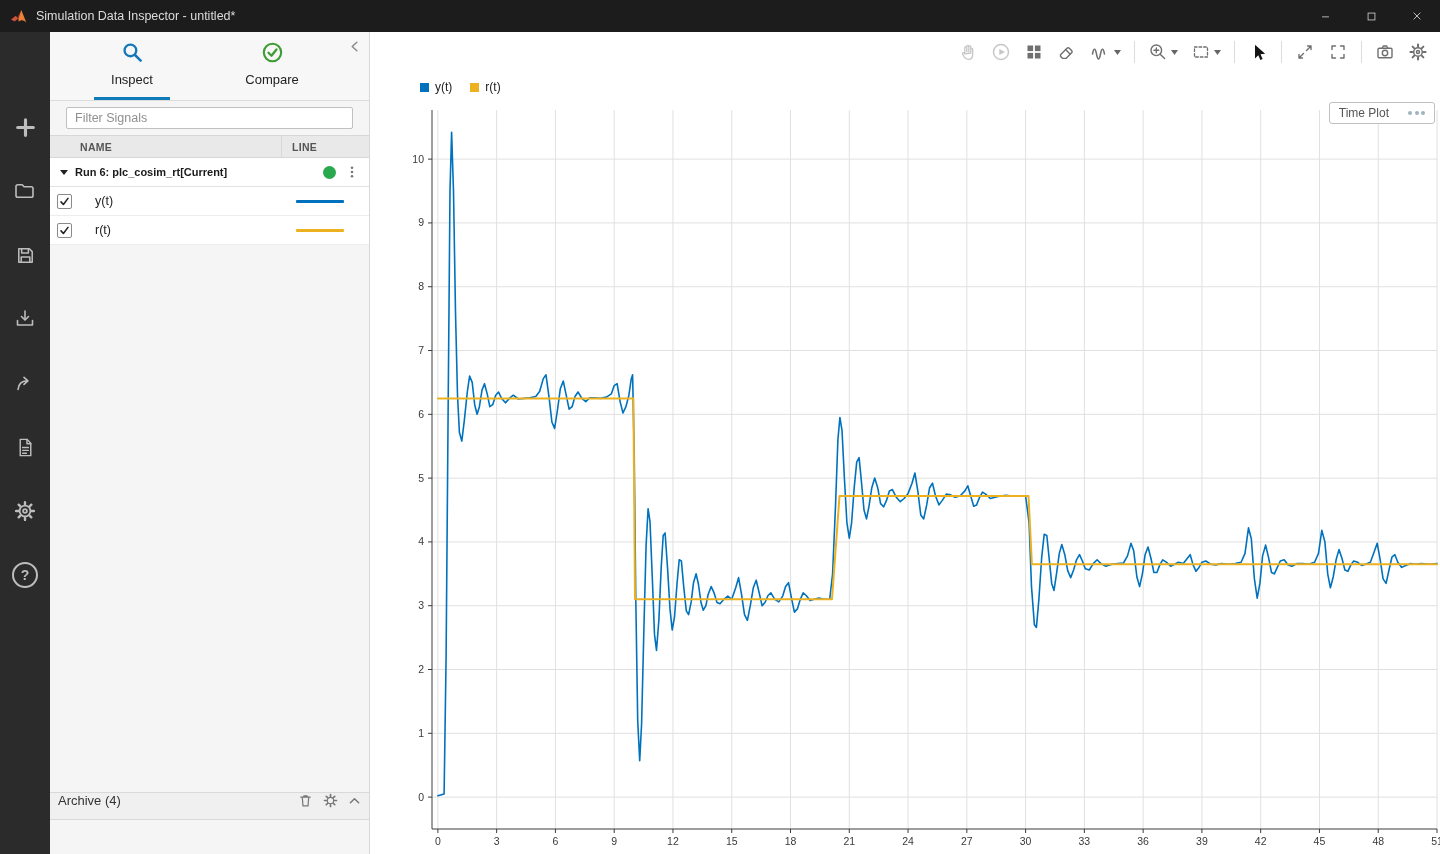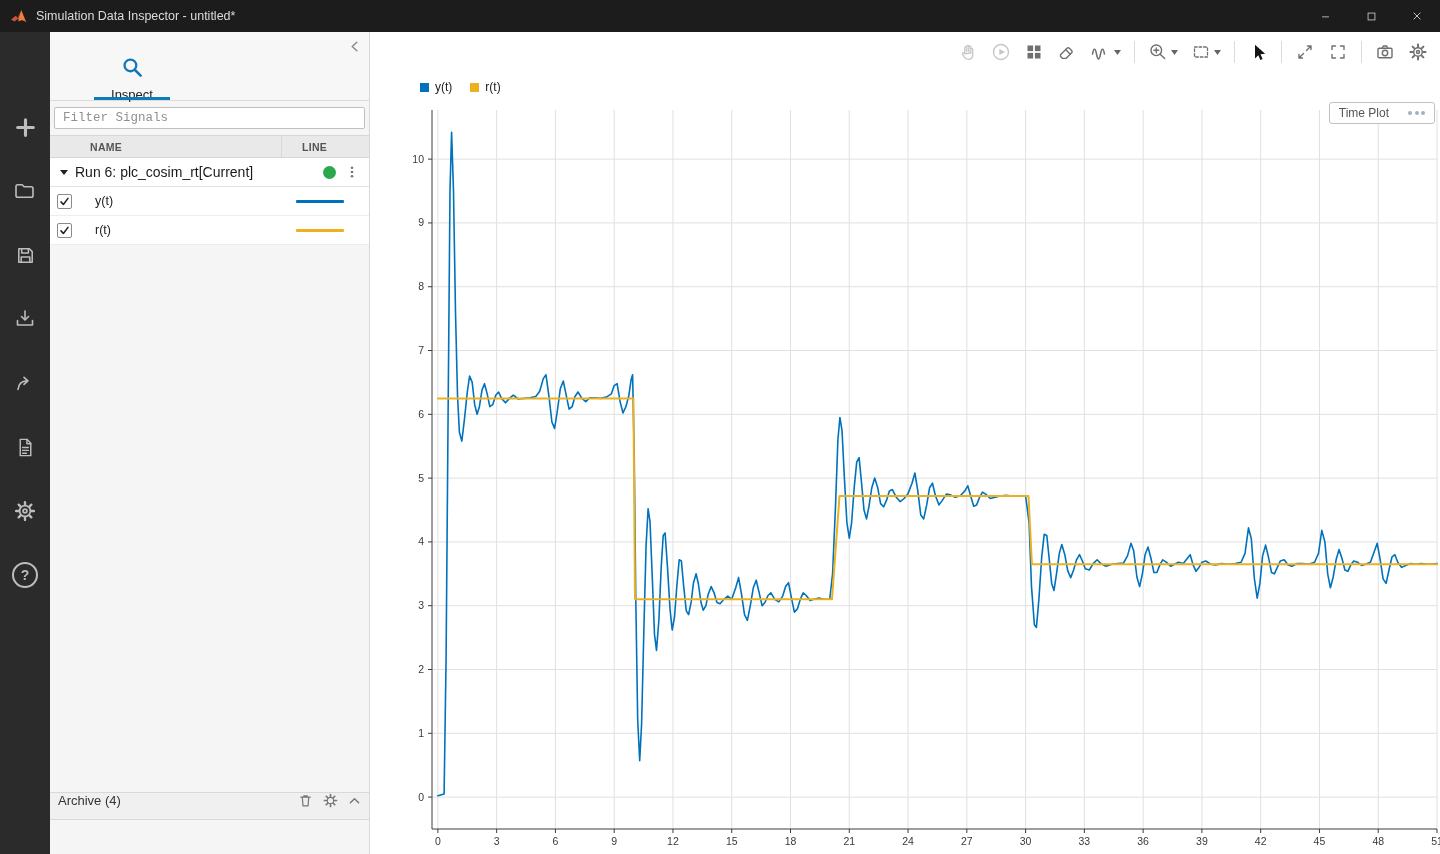--- a/index.html
+++ b/index.html
@@ -15,34 +15,34 @@
 
   
   .strip{position:absolute;left:0;top:32px;width:50px;height:822px;background:#2b2b2b;display:flex;flex-direction:column;align-items:center;padding-top:72px;box-sizing:border-box;}
   .strip-btn{width:46px;height:46px;margin-bottom:18px;display:flex;align-items:center;justify-content:center;background:none;border:none;color:#bdbdbd;padding:0;}
   .strip-btn svg{display:block;stroke:currentColor;fill:none;stroke-linecap:round;stroke-linejoin:round;}
   .help-circle{width:22px;height:22px;border:2px solid currentColor;border-radius:50%;font-size:14px;font-weight:bold;line-height:22px;text-align:center;color:#bdbdbd;}
 
   
   .sidebar{position:absolute;left:50px;top:32px;width:320px;height:822px;background:#f5f5f5;border-right:1px solid #d8d8d8;box-sizing:border-box;}
   .tabs{position:relative;height:68px;background:#f7f7f7;border-bottom:1px solid #dcdcdc;display:flex;padding-left:12px;}
-  .tab{width:140px;display:flex;flex-direction:column;align-items:center;padding-top:24px;position:relative;background:none;border:none;font-family:inherit;}
+  .tab{width:140px;display:flex;flex-direction:column;align-items:center;padding-top:9px;position:relative;background:none;border:none;font-family:inherit;}
   .tab .tab-label{margin-top:5px;font-size:13px;color:#222;}
   .tab.active::after{content:'';position:absolute;left:32px;right:32px;bottom:0;height:3px;background:#0f7bb8;}
   .collapse-chev{position:absolute;right:8px;top:8px;color:#8a8a8a;background:none;border:none;padding:0;}
-  .filter-wrap{padding:6px 4px;font-family:Liberation Mono, monospace;}
+  .filter-wrap{padding:6px 16px;}
   .filter-input{width:100%;height:22px;box-sizing:border-box;border:1px solid #c0c0c0;border-radius:2px;padding:0 8px;font-size:12.5px;color:#444;background:#fff;font-family:inherit;}
   .filter-input::placeholder{color:#909090;}
   .sig-table{background:#fff;}
   .tbl-head{height:21px;display:flex;align-items:stretch;background:#e9e9e9;border-top:1px solid #d7d7d7;border-bottom:1px solid #d7d7d7;font-size:10.5px;font-weight:bold;color:#555;letter-spacing:.3px;}
-  .th-name{flex:1;display:flex;align-items:center;padding-left:40px;}
-  .th-line{width:88px;display:flex;align-items:center;padding-left:20px;border-left:1px solid #d7d7d7;box-sizing:border-box;}
+  .th-name{flex:1;display:flex;align-items:center;padding-left:30px;}
+  .th-line{width:88px;display:flex;align-items:center;padding-left:10px;border-left:1px solid #d7d7d7;box-sizing:border-box;}
   .run-row{height:28px;display:flex;align-items:center;background:#fff;border-bottom:1px solid #e3e3e3;padding:0 10px;}
   .caret-down{width:0;height:0;border-left:4px solid transparent;border-right:4px solid transparent;border-top:5px solid #222;margin-right:7px;}
-  .run-label{font-size:14px;font-weight:normal;color:#1a1a1a;white-space:nowrap;}
+  .run-label{font-size:11px;font-weight:bold;color:#1a1a1a;white-space:nowrap;}
   .run-dot{width:13px;height:13px;border-radius:50%;margin-left:auto;}
   .kebab{margin-left:9px;background:none;border:none;padding:0;display:flex;}
   .sig-row{height:28px;display:flex;align-items:center;background:#fff;border-bottom:1px solid #ededed;padding-left:7px;}
   .cb{width:15px;height:15px;border:1px solid #8a8a8a;border-radius:2px;background:#fff;display:flex;align-items:center;justify-content:center;box-sizing:border-box;}
   .cb svg{display:none;width:11px;height:11px;}
   .cb.checked svg{display:block;}
   .sig-name{margin-left:23px;font-size:12.5px;color:#222;}
   .sig-line{margin-left:auto;margin-right:25px;width:48px;height:3px;border-radius:1px;}
   .bottom-bar{position:absolute;left:0;right:0;height:28px;background:#f0f0f0;border-top:1px solid #d9d9d9;border-bottom:1px solid #d9d9d9;display:flex;align-items:flex-start;padding:0 8px;box-sizing:border-box;font-size:13px;color:#333;}
   .bottom-bar .bar-icons{margin-left:auto;display:flex;align-items:center;gap:10px;color:#777;}
@@ -155,20 +155,29 @@
   <div class="sidebar">
     <div class="tabs">
       <button class="tab active">
         <span>
           <svg width="23" height="23" viewBox="0 0 22 22" fill="none" stroke="#1378b9" stroke-linecap="round">
               <circle cx="9" cy="9" r="5.6" stroke-width="2.2"></circle>
               <path d="M13.4 13.4L18.8 18.8" stroke-width="2.4"></path>
             </svg>
         </span>
         <span class="tab-label">Inspect</span>
+      </button>
+      <button class="tab">
+        <span>
+          <svg width="23" height="23" viewBox="0 0 22 22" fill="none" stroke="#3f9c35" stroke-linecap="round" stroke-linejoin="round">
+              <circle cx="11" cy="11" r="8.3" stroke-width="2"></circle>
+              <path d="M7.2 11.2l2.8 2.9 4.8-6" stroke-width="2.2"></path>
+            </svg>
+        </span>
+        <span class="tab-label">Compare</span>
       </button>
       <button class="collapse-chev">
         <svg width="12" height="13" viewBox="0 0 12 14" fill="none" stroke="currentColor" stroke-width="1.6" stroke-linecap="round" stroke-linejoin="round">
             <polyline points="8,2.5 3,7 8,11.5"></polyline>
           </svg>
       </button>
     </div>
 
     <div class="filter-wrap">
       <input class="filter-input" type="text" placeholder="Filter Signals" style="">

